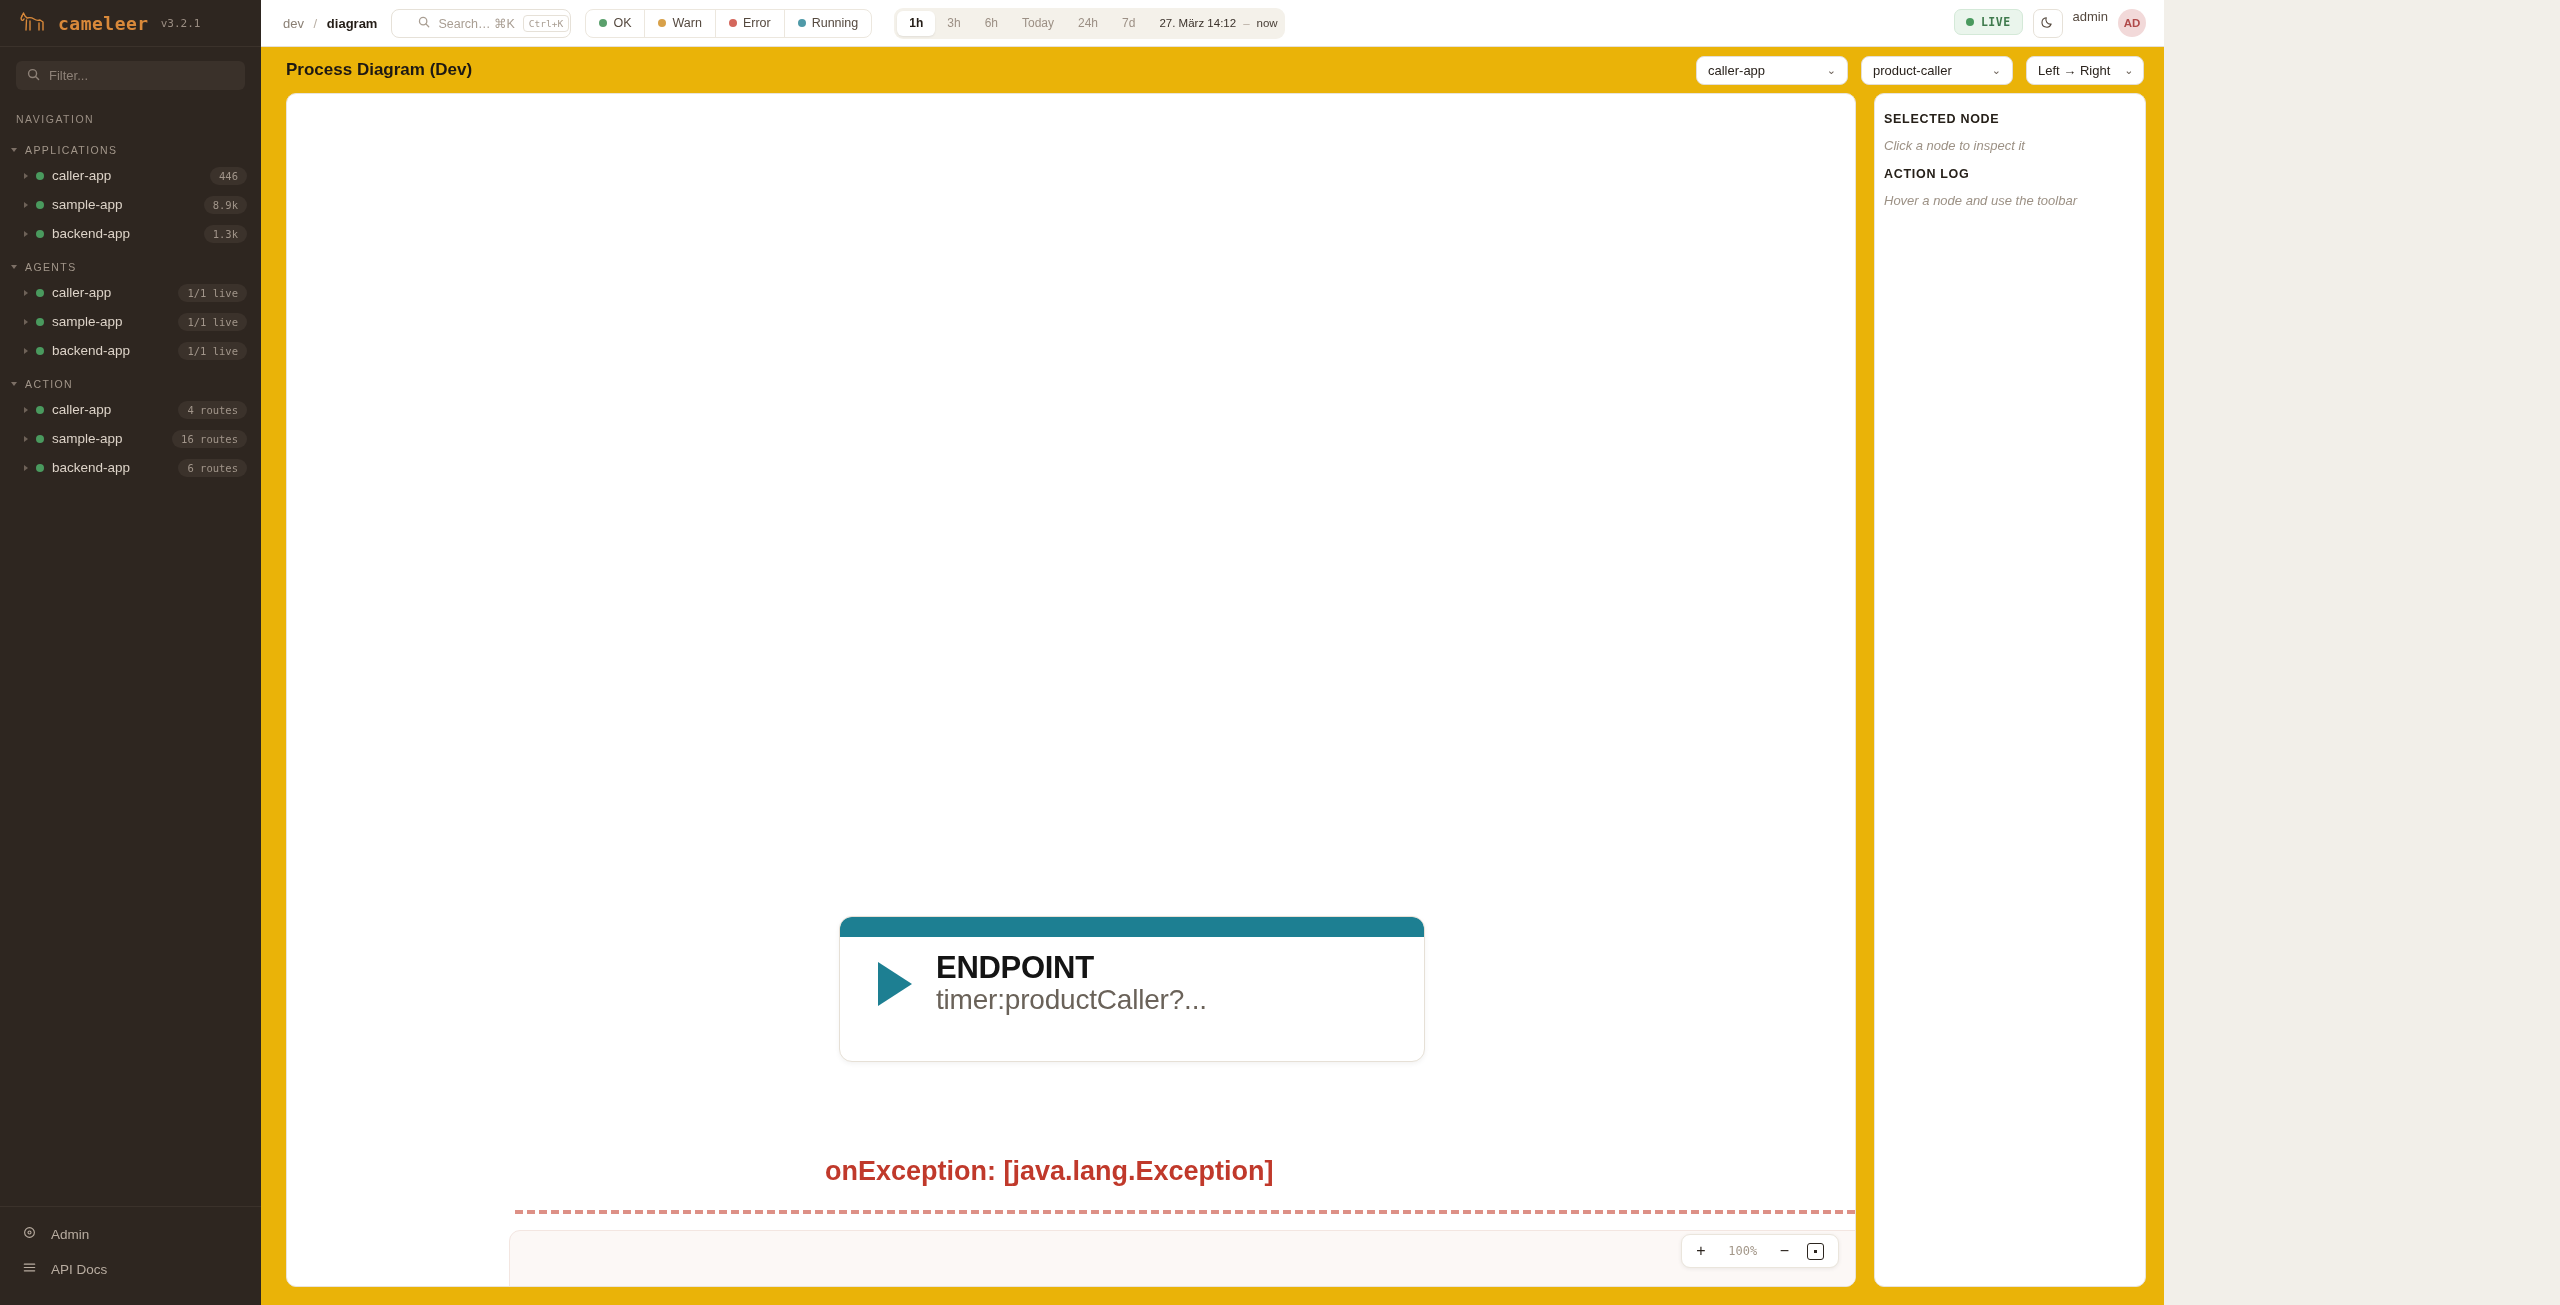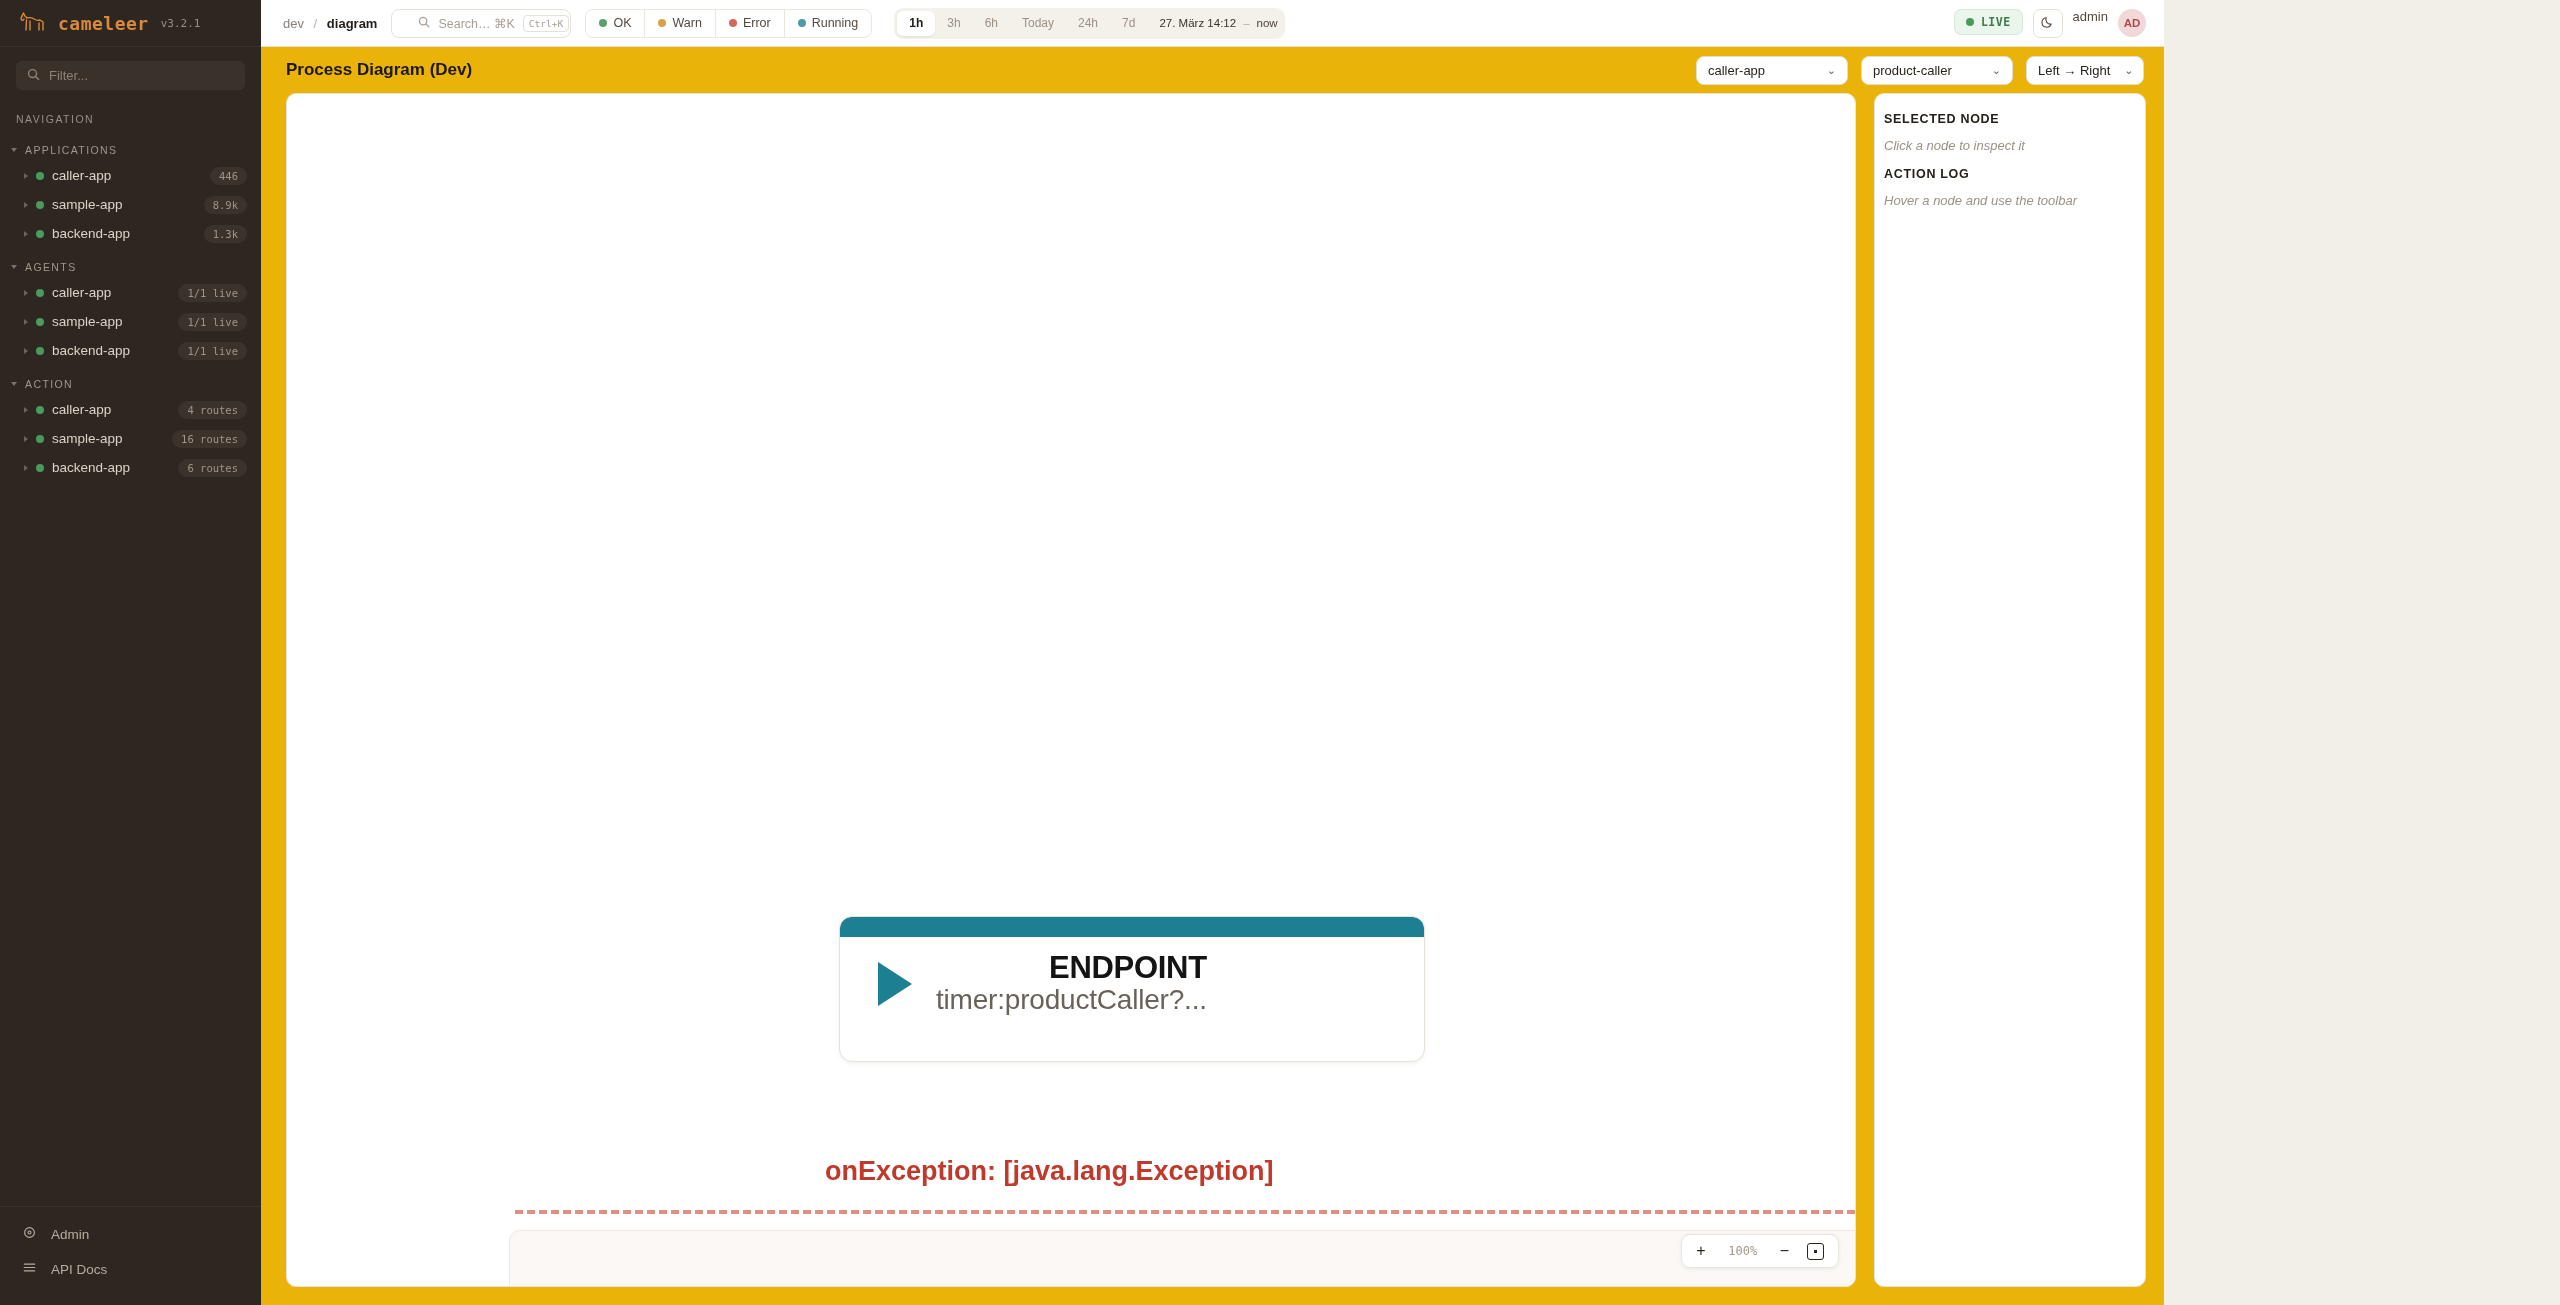--- a/index.html
+++ b/index.html
@@ -198,21 +198,21 @@
   }
   .node-endpoint {
     position: absolute; left: 552px; top: 822px;
     width: 586px; height: 146px;
     background: #fff; border: 1px solid #e6e0d6;
     border-radius: 13px; overflow: hidden;
     box-shadow: 0 2px 5px rgba(0,0,0,.05);
     cursor: pointer;
   }
   .node-bar { height: 20px; background: #1d7f92; border-radius: 11px 11px 0 0; }
-  .node-body { display: flex; align-items: center; gap: 24px; padding: 14px 20px 0 38px; text-align: right; }
+  .node-body { display: flex; align-items: center; gap: 24px; padding: 14px 20px 0 38px; }
   .play-tri {
     width: 0; height: 0; flex: 0 0 auto;
     border-left: 34px solid #1d7f92;
     border-top: 22px solid transparent;
     border-bottom: 22px solid transparent;
   }
   .node-kind { font-size: 31px; font-weight: 700; color: #141414; line-height: 1.08; letter-spacing: -.3px; }
   .node-uri { font-size: 28px; color: #6a6259; line-height: 1.15; letter-spacing: -.2px; }
 
   .exception-label {

